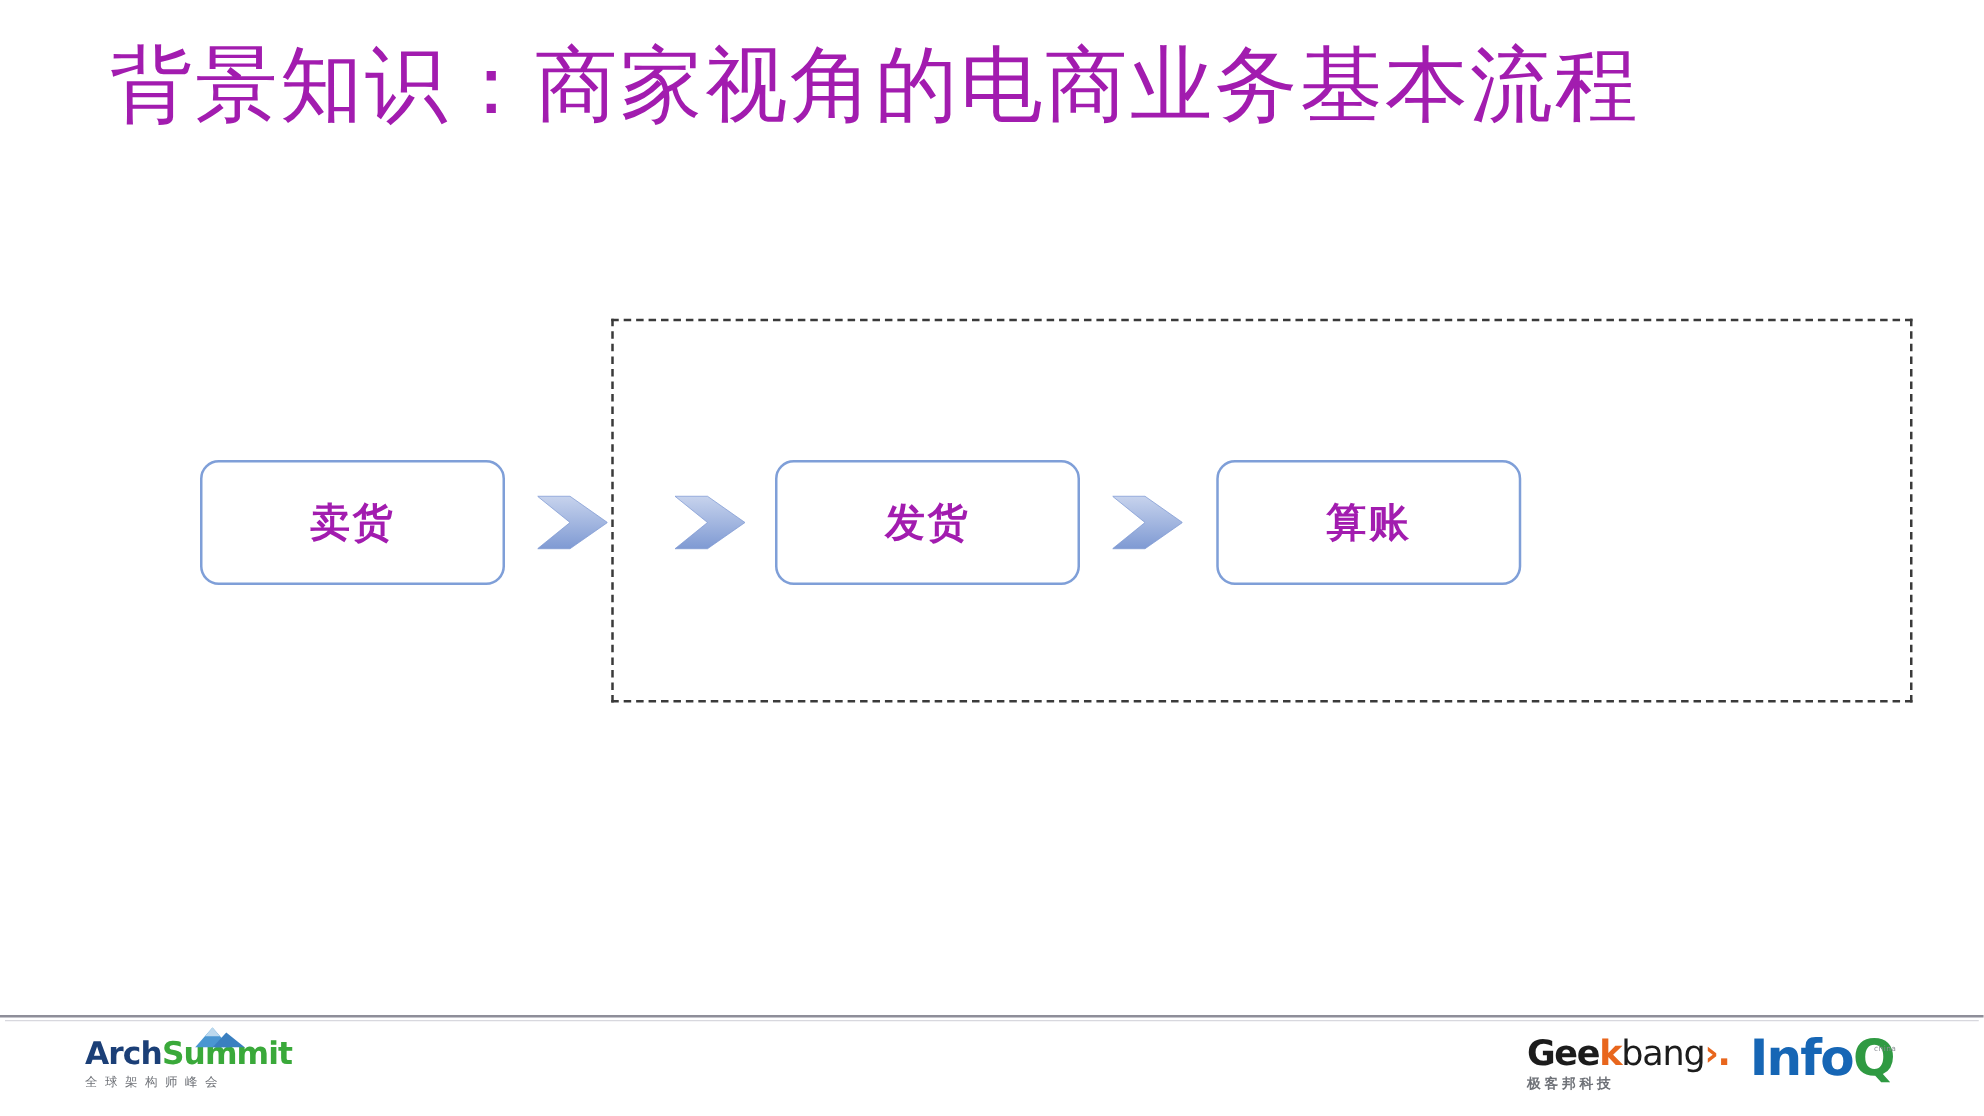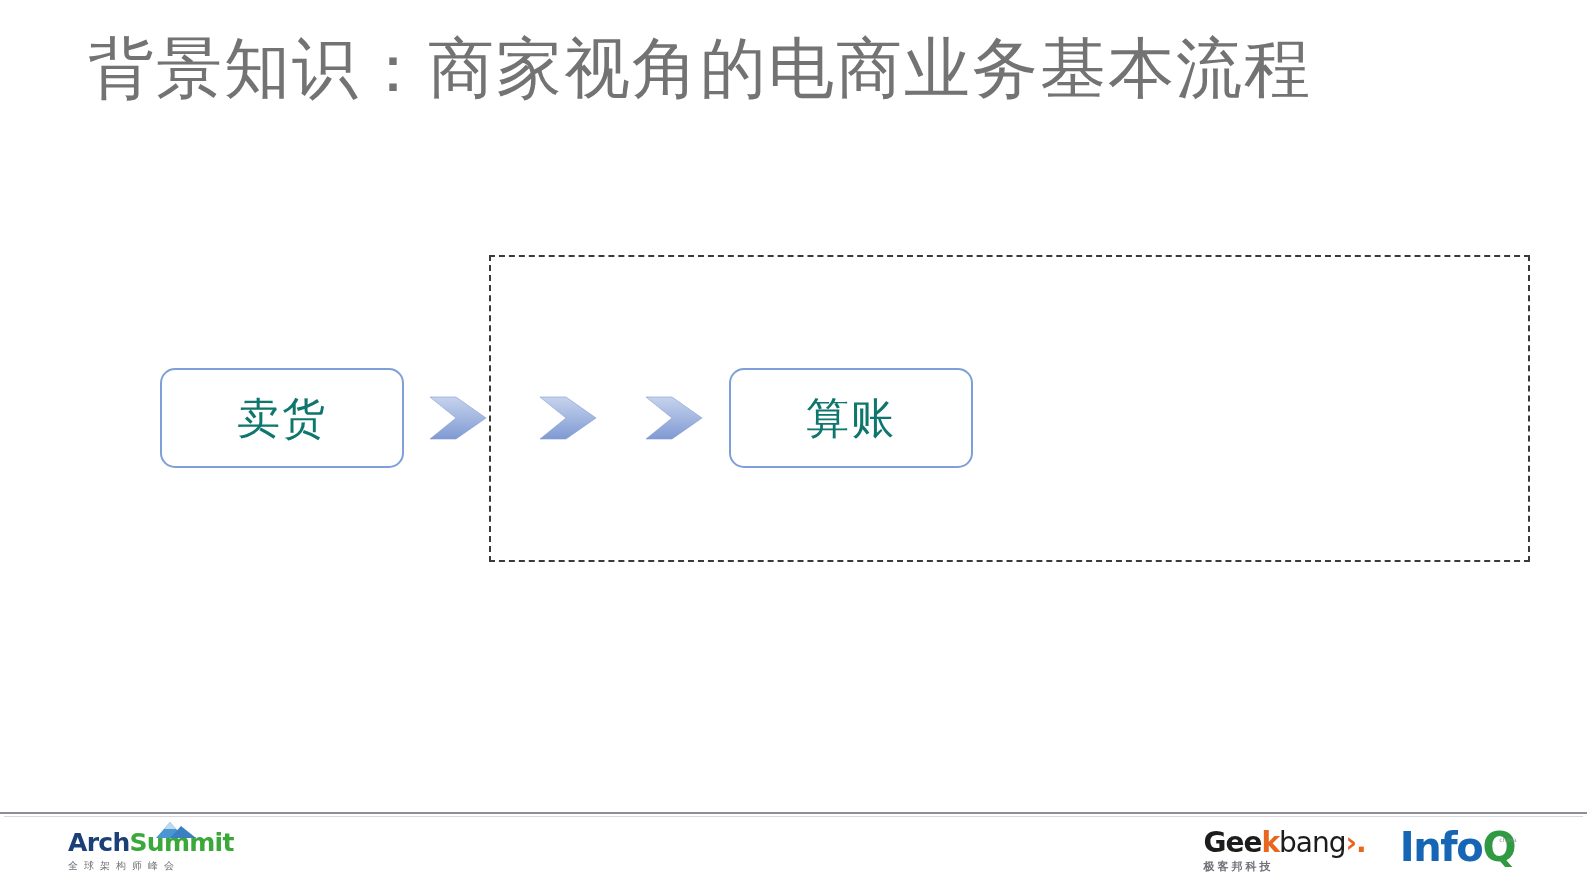--- a/index.html
+++ b/index.html
@@ -25,21 +25,21 @@
 
   
   .slide-title {
     position: absolute;
     left: 88px;
     top: 30px;
     width: 1420px;
     font-family: "Liberation Serif", "DejaVu Serif", serif;
     font-size: 66px;
     line-height: 1.18;
-    color: #737373;
+    color: #a21caf;
     letter-spacing: 2px;
     white-space: nowrap;
   }
 
   
   .dashed-group {
     position: absolute;
     left: 489px;
     top: 255px;
     width: 1041px;
@@ -66,23 +66,23 @@
     border: 2px solid #7f9fd8;
     border-radius: 15px;
     background: #ffffff;
     display: flex;
     align-items: center;
     justify-content: center;
   }
 
   .flow-box-label {
     font-family: "DejaVu Sans", "Liberation Sans", sans-serif;
-    font-size: 43px;
-    font-weight: normal;
-    color: #0f766e;
+    font-size: 32px;
+    font-weight: bold;
+    color: #a21caf;
     letter-spacing: 2px;
     line-height: 1;
   }
 
   .flow-arrow {
     width: 56px;
     height: 58px;
     margin: 0 26px;
     flex: 0 0 auto;
     position: relative;
@@ -156,21 +156,21 @@
     white-space: nowrap;
   }
 
   
   .right-logos {
     position: absolute;
     right: 72px;
     top: 10px;
     display: flex;
     align-items: flex-start;
-    gap: 34px;
+    gap: 16px;
   }
   .geekbang { position: relative; }
   .gb-wordmark {
     font-family: "DejaVu Sans", "Liberation Sans", sans-serif;
     font-size: 28px;
     font-weight: bold;
     line-height: 30px;
     letter-spacing: -1px;
     color: #1c1c1c;
     white-space: nowrap;
@@ -245,20 +245,23 @@
         <defs>
           <linearGradient id="ag2" x1="0" y1="0" x2="0" y2="1">
             <stop offset="0%" stop-color="#c7d3ed"></stop>
             <stop offset="100%" stop-color="#7f9ad3"></stop>
           </linearGradient>
         </defs>
         <polygon points="0,8 26,8 56,29 26,50 0,50 26,29" fill="url(#ag2)" stroke="#7f9ad3" stroke-width="0.6"></polygon>
       </svg>
     </div>
 
+    <div class="flow-box">
+      <span class="flow-box-label">发货</span>
+    </div>
 
     <div class="flow-arrow gap-c">
       <svg viewBox="0 0 56 58" xmlns="http://www.w3.org/2000/svg">
         <defs>
           <linearGradient id="ag3" x1="0" y1="0" x2="0" y2="1">
             <stop offset="0%" stop-color="#c7d3ed"></stop>
             <stop offset="100%" stop-color="#7f9ad3"></stop>
           </linearGradient>
         </defs>
         <polygon points="0,8 26,8 56,29 26,50 0,50 26,29" fill="url(#ag3)" stroke="#7f9ad3" stroke-width="0.6"></polygon>

